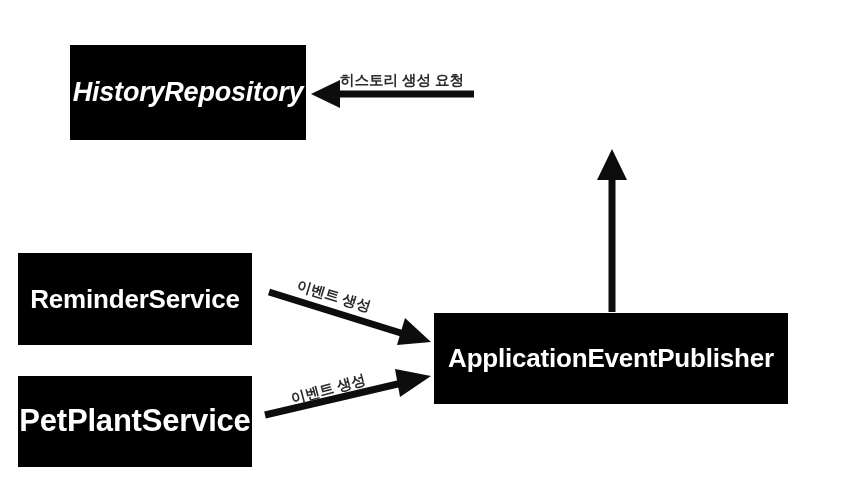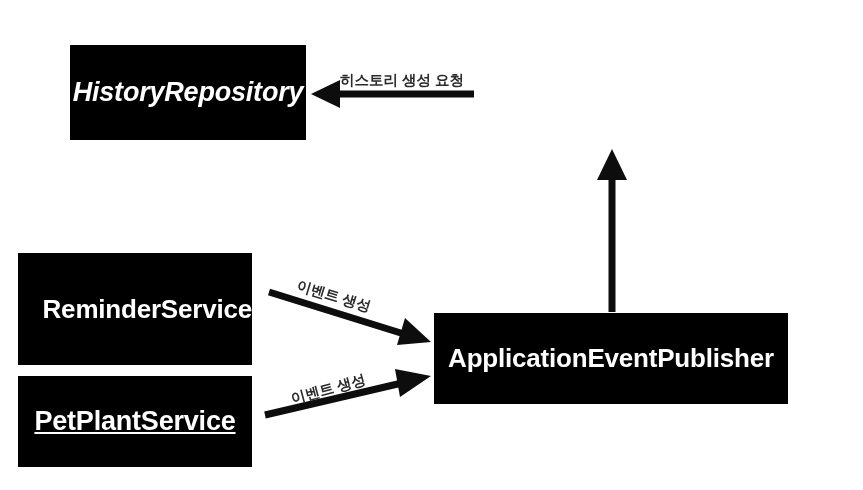--- a/index.html
+++ b/index.html
@@ -34,28 +34,26 @@
   #node-history-repository {
     left: 70px;  top: 45px;  width: 236px; height: 95px;
     font-size: 27px;
     font-style: italic;
   }
   #node-application-context {
     left: 475px; top: 42px;  width: 280px; height: 98px;
     font-size: 26px;
   }
   #node-reminder-service {
-    left: 18px;  top: 253px; width: 234px; height: 112px;
+    left: 18px;  top: 253px; width: 234px; height: 92px;
     font-size: 26px;
-    justify-content: flex-end;
   }
   #node-petplant-service {
     left: 18px;  top: 376px; width: 234px; height: 91px;
-    font-size: 27px;
-    text-decoration: underline;
+    font-size: 31px;
   }
   #node-application-event-publisher {
     left: 434px; top: 313px; width: 354px; height: 91px;
     font-size: 26px;
   }
   .edge-svg {
     position: absolute;
     left: 0; top: 0;
     width: 863px;
     height: 490px;

